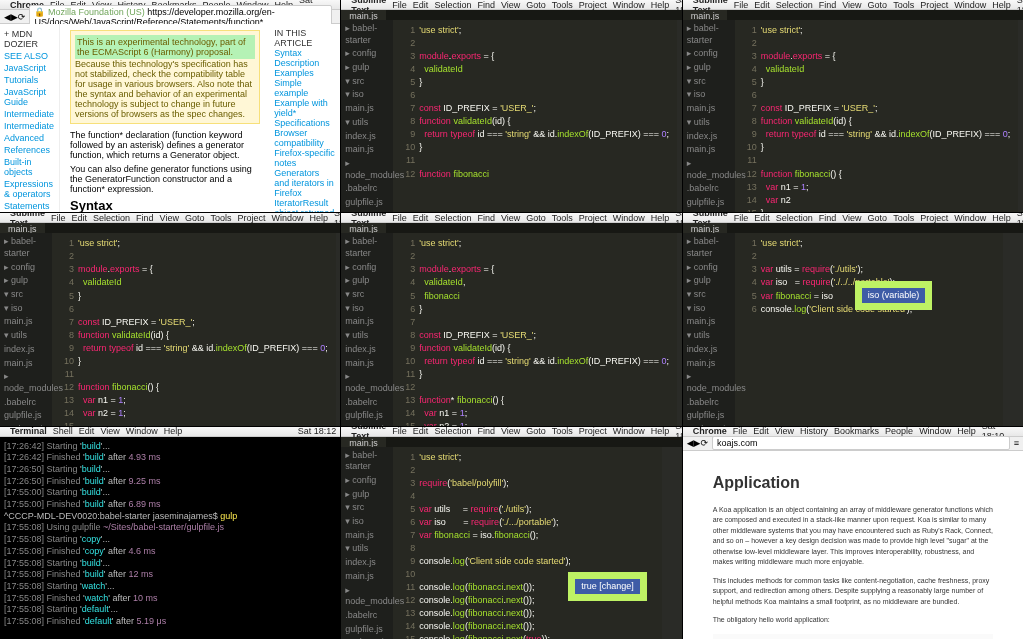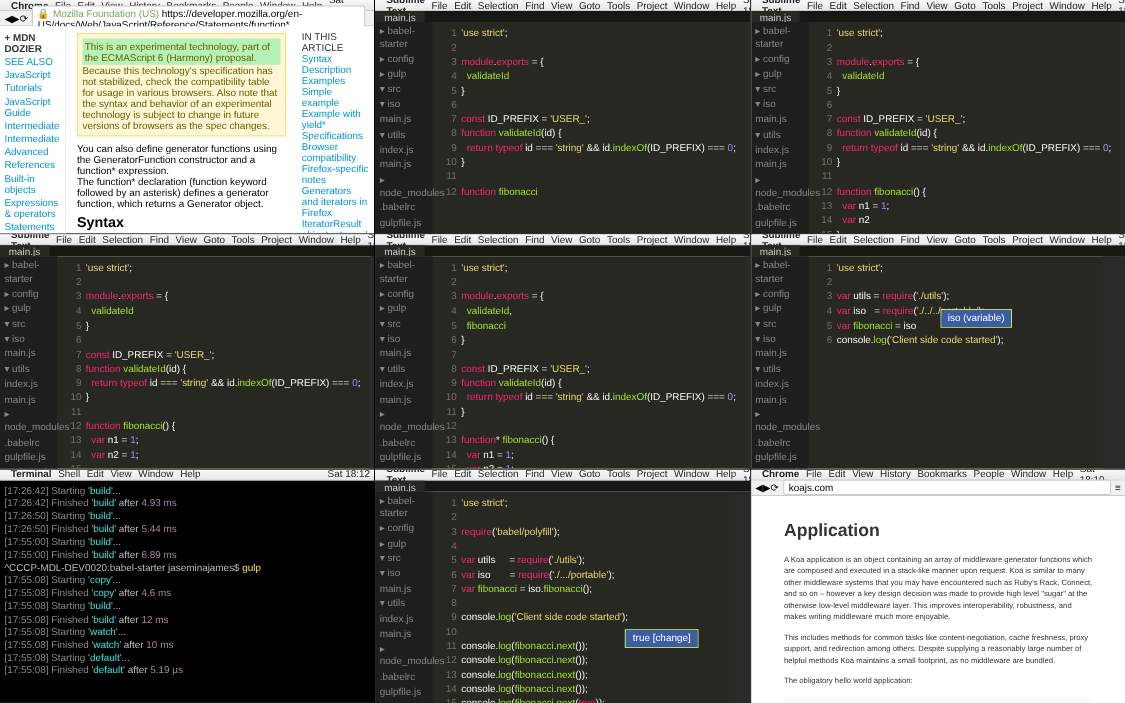--- a/index.html
+++ b/index.html
@@ -32,21 +32,21 @@
 h2.syn{font-size:13px;font-weight:bold;margin:4px 0;}
 .term{flex:1;background:#000;color:#bbb;font-family:Menlo,monospace;font-size:7px;padding:4px;line-height:1.3;overflow:hidden;}
 .term .t{color:#888;}
 .term .c{color:#34e2e2;}
 .term .m{color:#ad7fa8;}
 .term .y{color:#fce94f;}
 .koa{flex:1;background:#fff;padding:20px 30px;font-size:8px;color:#333;line-height:1.5;}
 .koa h1{font-size:16px;font-weight:600;margin-bottom:10px;}
 .koa p{margin-bottom:8px;font-size:7px;}
 .koa pre{font-family:monospace;font-size:6px;color:#666;background:#fafafa;padding:4px;}
-.autocomplete{position:absolute;background:#701a75;border:1px solid #bef264;font-size:7px;}
+.autocomplete{position:absolute;background:#701a75;border:7px solid #bef264;font-size:7px;}
 .autocomplete div{padding:1px 6px;}
 .autocomplete .hl{background:#3e5ca6;color:#fff;}
 .apple{font-size:8px;}
 </style>
 </head>
 <body>
 
 <div class="panel">
   <div class="menubar">
     <span class="apple"></span>
@@ -64,41 +64,41 @@
       </span>
   </div>
   <div class="urlbar">
     <span>◀</span>
     <span>▶</span>
     <span>⟳</span>
     <div class="url"><span style="color:#71a65c">🔒 Mozilla Foundation (US) </span><span>https://developer.mozilla.org/en-US/docs/Web/JavaScript/Reference/Statements/function*</span></div>
   </div>
   <div class="browser">
     <div class="mdn-side">
-      <div style="color:#333;font-weight:bold">+ MDN DOZIER</div>
+      <div style="color:#333;font-weight:normal">+ MDN DOZIER</div>
       <div>SEE ALSO</div>
       <div>JavaScript</div>
       <div>Tutorials</div>
       <div>JavaScript Guide</div>
       <div>Intermediate</div>
       <div>Intermediate</div>
       <div>Advanced</div>
       <div>References</div>
       <div>Built-in objects</div>
       <div>Expressions &amp; operators</div>
       <div>Statements &amp; declarations</div>
 
     </div>
     <div class="mdn-main">
       <div class="warn-box">
         <span class="green">This is an experimental technology, part of the ECMAScript 6 (Harmony) proposal.</span>
         <span>Because this technology's specification has not stabilized, check the compatibility table for usage in various browsers. Also note that the syntax and behavior of an experimental technology is subject to change in future versions of browsers as the spec changes.</span>
       </div>
+      <p>The function* declaration (function keyword followed by an asterisk) defines a generator function, which returns a Generator object.</p>
       <p style="margin-top:4px">You can also define generator functions using the GeneratorFunction constructor and a function* expression.</p>
-      <p>The function* declaration (function keyword followed by an asterisk) defines a generator function, which returns a Generator object.</p>
       <h2 class="syn">Syntax</h2>
 
     </div>
     <div class="mdn-right">
       <div style="color:#333;font-weight:normal">IN THIS ARTICLE</div>
       <div>Syntax</div>
       <div>Description</div>
       <div>Examples</div>
       <div>Simple example</div>
       <div>Example with yield*</div>
@@ -392,24 +392,25 @@
       <span>Edit</span>
       <span>View</span>
       <span>Window</span>
       <span>Help</span>
       <span class="right">Sat 18:12</span>
     </div>
   <div class="term" id="termout">
       <div><span class="t">[17:26:42]</span> <span class="t">Starting</span> '<span class="c">build</span>'...</div>
       <div><span class="t">[17:26:42]</span> <span class="t">Finished</span> '<span class="c">build</span>' after <span class="m">4.93 ms</span></div>
       <div><span class="t">[17:26:50]</span> <span class="t">Starting</span> '<span class="c">build</span>'...</div>
-      <div><span class="t">[17:26:50]</span> <span class="t">Finished</span> '<span class="c">build</span>' after <span class="m">5.44 ms</span></div>
+      <div><span class="t">[17:26:50]</span> <span class="t">Finished</span> '<span class="c">build</span>' after <span class="m">9.25 ms</span></div>
       <div><span class="t">[17:55:00]</span> <span class="t">Starting</span> '<span class="c">build</span>'...</div>
       <div><span class="t">[17:55:00]</span> <span class="t">Finished</span> '<span class="c">build</span>' after <span class="m">6.89 ms</span></div>
       <div>^CCCP-MDL-DEV0020:babel-starter jaseminajames$ <span class="y">gulp</span></div>
+      <div><span class="t">[17:55:08]</span> <span class="t">Using gulpfile</span> <span class="m">~/Sites/babel-starter/gulpfile.js</span></div>
       <div><span class="t">[17:55:08]</span> <span class="t">Starting</span> '<span class="c">copy</span>'...</div>
       <div><span class="t">[17:55:08]</span> <span class="t">Finished</span> '<span class="c">copy</span>' after <span class="m">4.6 ms</span></div>
       <div><span class="t">[17:55:08]</span> <span class="t">Starting</span> '<span class="c">build</span>'...</div>
       <div><span class="t">[17:55:08]</span> <span class="t">Finished</span> '<span class="c">build</span>' after <span class="m">12 ms</span></div>
       <div><span class="t">[17:55:08]</span> <span class="t">Starting</span> '<span class="c">watch</span>'...</div>
       <div><span class="t">[17:55:08]</span> <span class="t">Finished</span> '<span class="c">watch</span>' after <span class="m">10 ms</span></div>
       <div><span class="t">[17:55:08]</span> <span class="t">Starting</span> '<span class="c">default</span>'...</div>
       <div><span class="t">[17:55:08]</span> <span class="t">Finished</span> '<span class="c">default</span>' after <span class="m">5.19 μs</span></div>
     </div>
 </div>

